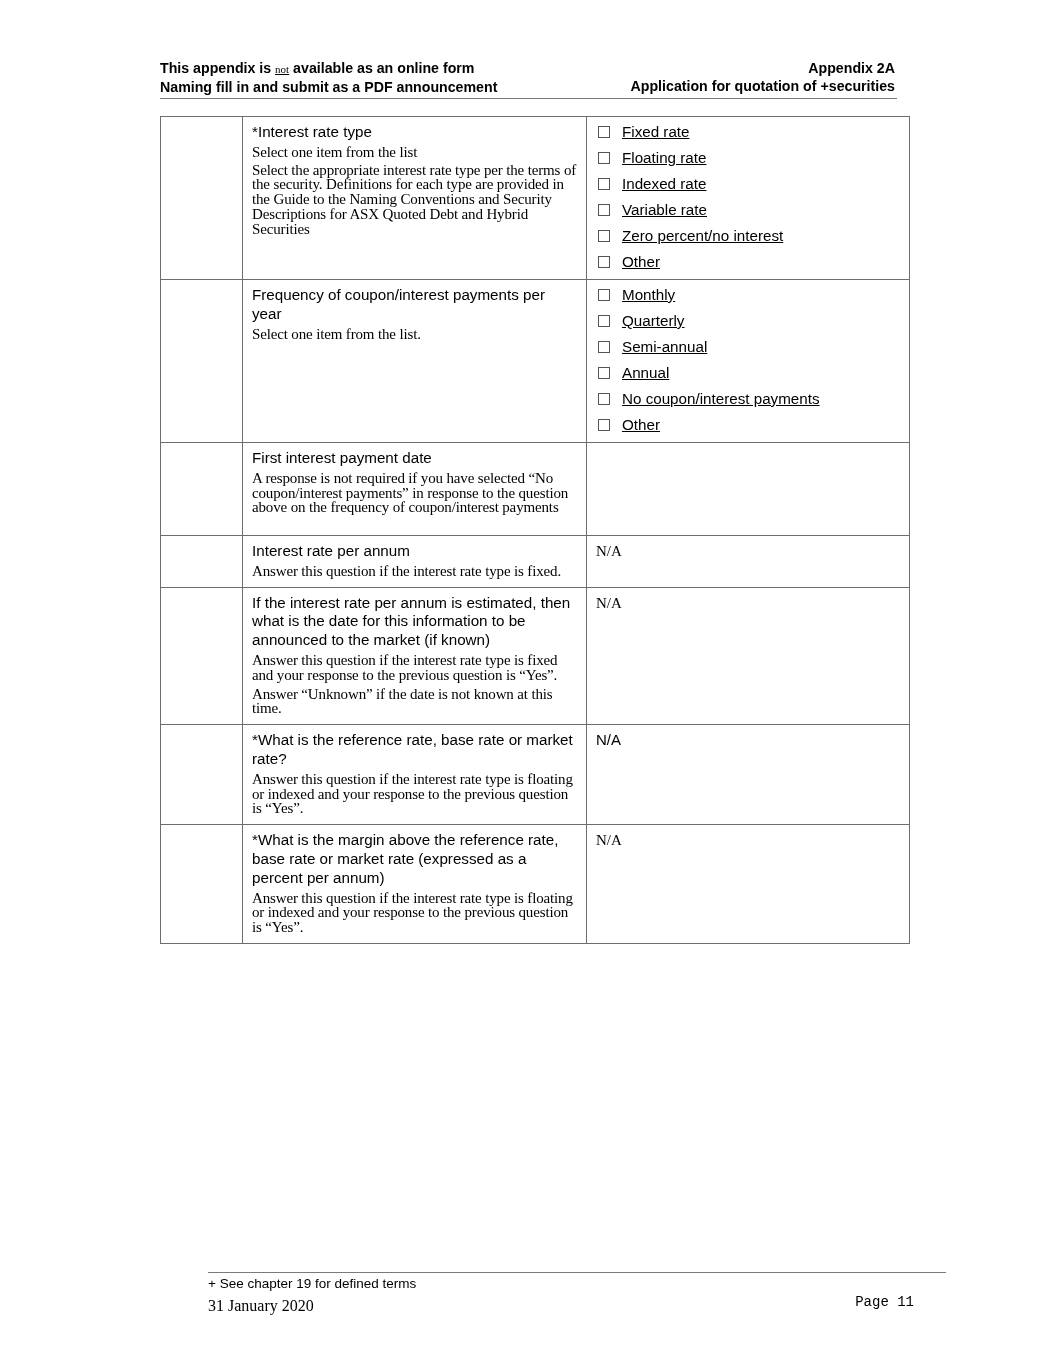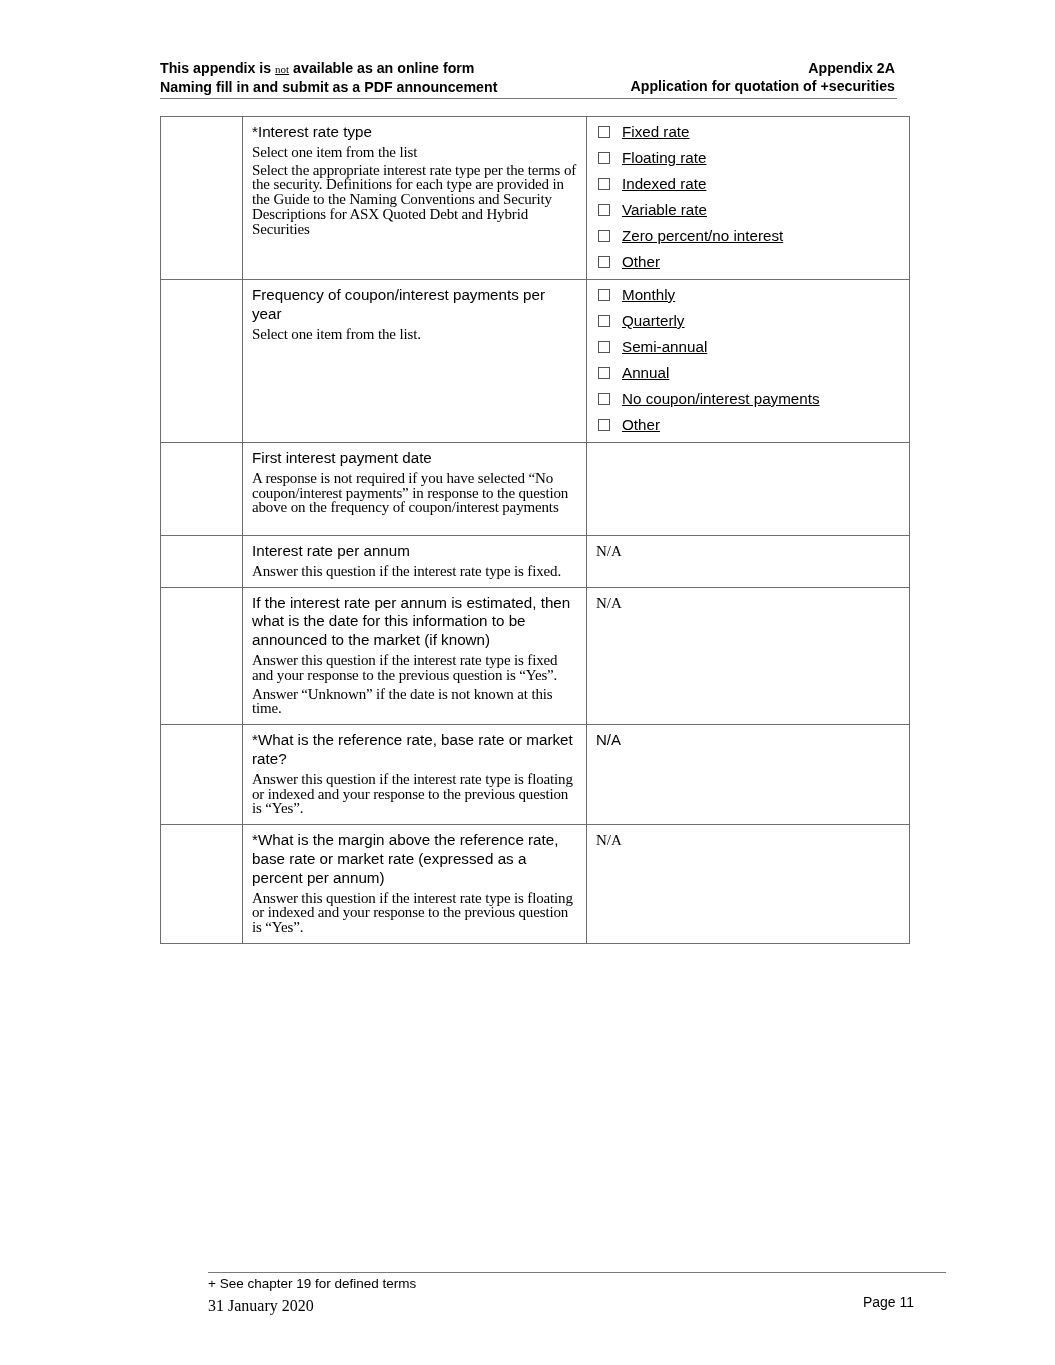--- a/index.html
+++ b/index.html
@@ -17,21 +17,21 @@
   .q { font-family: "Liberation Sans", sans-serif; font-size: 15.2px; line-height: 18.8px; margin: 0 0 3px 0; }
   .h { font-family: "Liberation Serif", serif; font-size: 15px; line-height: 14.8px; margin: 0 0 4px 0; letter-spacing: -0.15px; }
   .ans { font-family: "Liberation Serif", serif; font-size: 15px; line-height: 18px; }
   .ans.sans { font-family: "Liberation Sans", sans-serif; }
   .opt { font-family: "Liberation Sans", sans-serif; font-size: 15.2px; line-height: 26px; display: flex; align-items: center; height: 26px; text-decoration: underline; }
   .opt:first-child { margin-top: -4px; }
   .cb { display: inline-block; width: 10px; height: 10px; border: 1px solid #555; margin-right: 12px; margin-left: 2px; background: #fff; }
   .ftr { position: absolute; left: 160px; top: 1272px; width: 738px; border-top: 1px solid #7a7a7a; margin-left: 48px; }
   .ftr-note { position: absolute; left: 0; top: 3px; font-family: "Liberation Sans", sans-serif; font-size: 13.5px; line-height: 16px; white-space: nowrap; }
   .ftr-date { position: absolute; left: 0; top: 24px; font-family: "Liberation Serif", serif; font-size: 16px; line-height: 18px; white-space: nowrap; }
-  .ftr-page { position: absolute; right: 32px; top: 20px; font-family: Liberation Sans, sans-serif; font-size: 14px; line-height: 18px; white-space: nowrap; }
+  .ftr-page { position: absolute; right: 32px; top: 20px; font-family: Liberation Mono, monospace; font-size: 14px; line-height: 18px; white-space: nowrap; }
 </style>
 </head>
 <body>
 
 <div class="hdr">
   <div class="hdr-left">
     <div><span>This appendix is </span><span class="serif-not">not</span><span> available as an online form</span></div>
     <div>Naming fill in and submit as a PDF announcement</div>
   </div>
   <div class="hdr-right">

